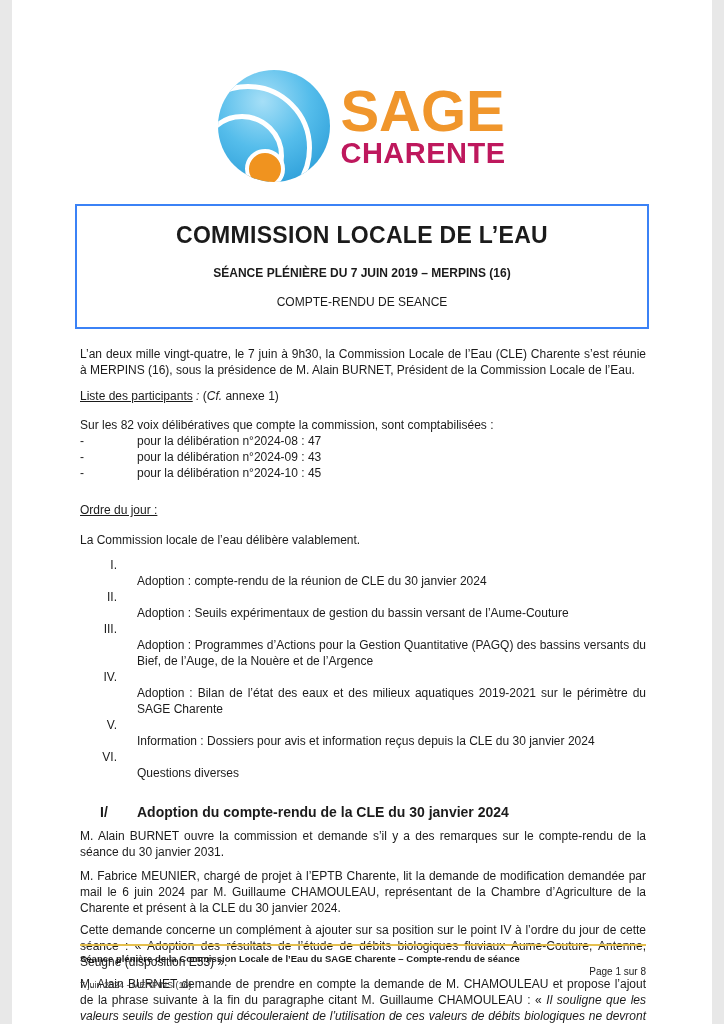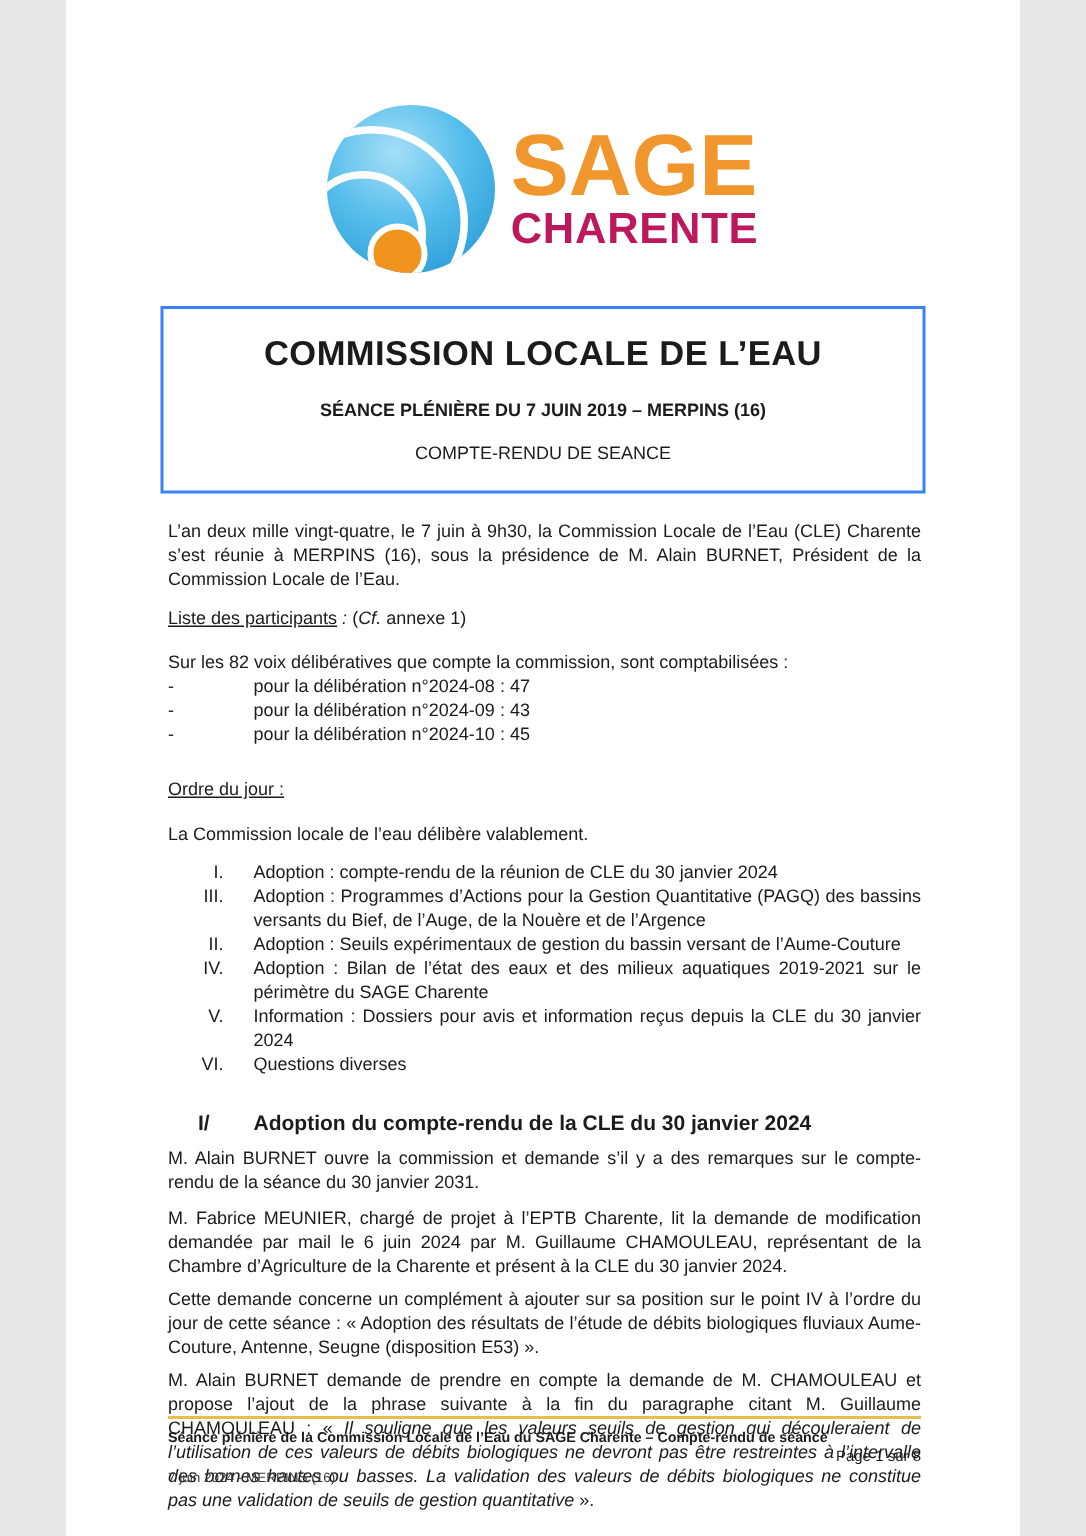--- a/index.html
+++ b/index.html
@@ -1,17 +1,17 @@
 <!DOCTYPE html>
 <html><head>
 <meta charset="utf-8">
 <style>
   html,body{margin:0;padding:0;background:#e8e8e8;}
   .page{
-    position:relative;width:636px;height:1024px;background:#ffffff;
+    position:relative;width:700px;height:1024px;background:#ffffff;
     font-family:"Liberation Sans", sans-serif;color:#1b1b1b;overflow:hidden;
     margin:0 auto;
   }
   .content{padding:0 66px 0 68px;}
   
   .logo{display:flex;justify-content:center;align-items:center;gap:10px;padding-top:70px;}
   .globe{position:relative;width:112px;height:112px;border-radius:50%;overflow:hidden;
     background:radial-gradient(circle at 40% 28%, #a6dff7 0%, #55bdeb 45%, #1e93d2 100%);}
   .arc{position:absolute;border-radius:50%;border:5px solid #ffffff;}
   .arc-outer{width:118px;height:118px;left:-34px;top:14px;}
@@ -21,21 +21,21 @@
   .logo-text{display:flex;flex-direction:column;}
   .logo-sage{font-size:58px;font-weight:bold;color:#f0962c;line-height:0.95;}
   .logo-charente{font-size:29px;font-weight:bold;color:#be185d;letter-spacing:0.5px;line-height:1.1;}
   
   .title-box{border:2px solid #3b82f6;text-align:center;margin:22px -3px 0 -5px;padding:16px 8px 18px;}
   .box-title{font-size:23px;font-weight:bold;letter-spacing:0.3px;}
   .box-subtitle{font-size:12px;font-weight:bold;margin-top:17px;}
   .box-doctype{font-size:12px;margin-top:15px;}
   
   .para{font-size:12px;line-height:16px;margin:0;}
-  .justify{text-align:justify;}
+  .justify{text-align:justify;margin-top:16px;}
   .b{font-weight:normal}.i{font-style:italic}.u{text-decoration:underline}
   .tab-row{display:grid;grid-template-columns:37px 1fr;column-gap:20px;font-size:12px;line-height:16px;}
   .cell-num{text-align:right;}
   .cell-num.left{text-align:left;}
   .section-heading{margin-left:20px;display:grid;grid-template-columns:17px 1fr;column-gap:20px;
     font-weight:bold;font-size:14px;line-height:18px;}
   .mt6{margin-top:6px}.mt7{margin-top:7px}.mt8{margin-top:8px}.mt9{margin-top:9px}
   .mt10{margin-top:10px}.mt12{margin-top:13px}.mt14{margin-top:14px}.mt17{margin-top:17px}
   .mt21{margin-top:21px}.mt22{margin-top:22px}
   
@@ -93,26 +93,26 @@
     <p class="para b u mt21">Ordre du jour :</p>
 
     <p class="para mt14">La Commission locale de l’eau délibère valablement.</p>
 
     <div class="mt9">
       <div class="tab-row">
         <span class="cell-num">I.</span>
         <span class="cell-text justify">Adoption : compte-rendu de la réunion de CLE du 30 janvier 2024</span>
       </div>
       <div class="tab-row">
+        <span class="cell-num">II.</span>
+        <span class="cell-text justify">Adoption : Seuils expérimentaux de gestion du bassin versant de l’Aume-Couture</span>
+      </div>
+      <div class="tab-row">
         <span class="cell-num">III.</span>
         <span class="cell-text justify">Adoption : Programmes d’Actions pour la Gestion Quantitative (PAGQ) des bassins versants du Bief, de l’Auge, de la Nouère et de l’Argence</span>
-      </div>
-      <div class="tab-row">
-        <span class="cell-num">II.</span>
-        <span class="cell-text justify">Adoption : Seuils expérimentaux de gestion du bassin versant de l’Aume-Couture</span>
       </div>
       <div class="tab-row">
         <span class="cell-num">IV.</span>
         <span class="cell-text justify">Adoption : Bilan de l’état des eaux et des milieux aquatiques 2019-2021 sur le périmètre du SAGE Charente</span>
       </div>
       <div class="tab-row">
         <span class="cell-num">V.</span>
         <span class="cell-text justify">Information : Dossiers pour avis et information reçus depuis la CLE du 30 janvier 2024</span>
       </div>
       <div class="tab-row">

